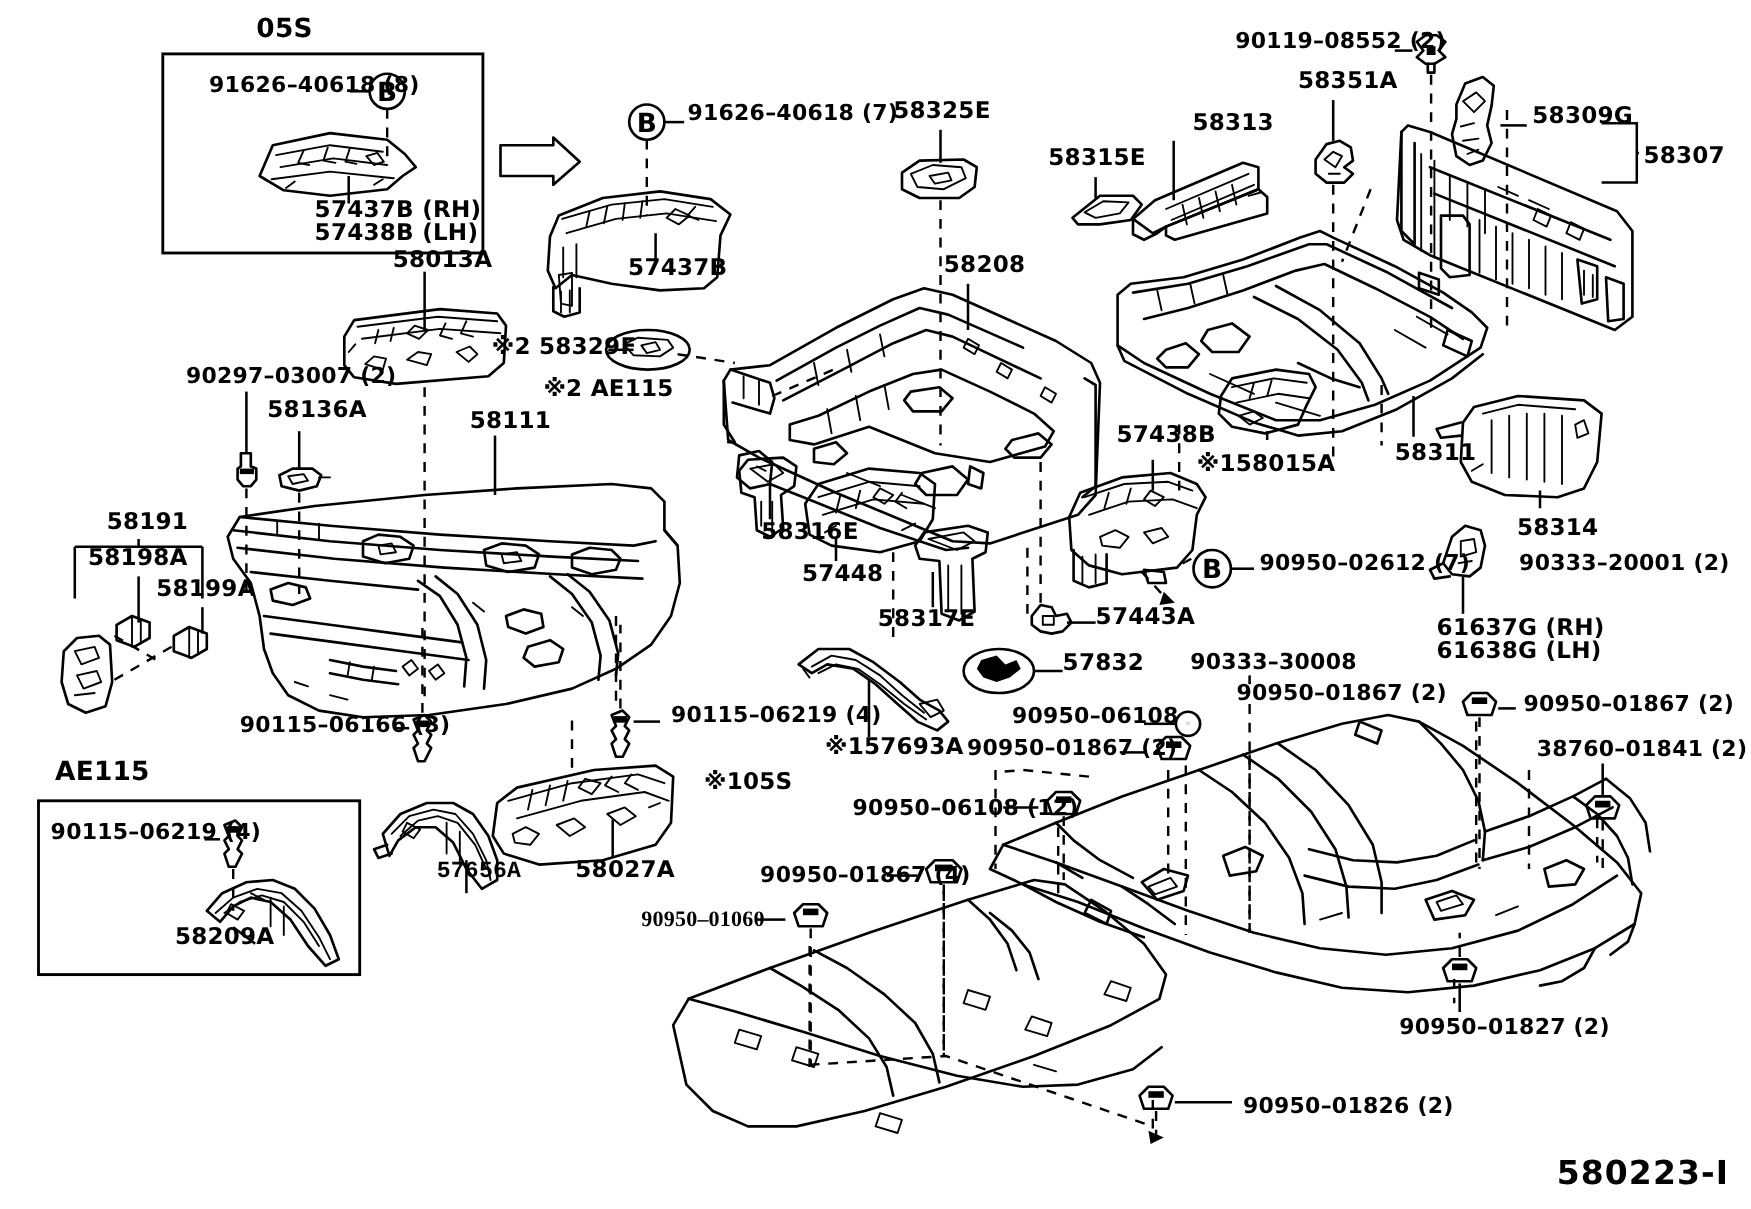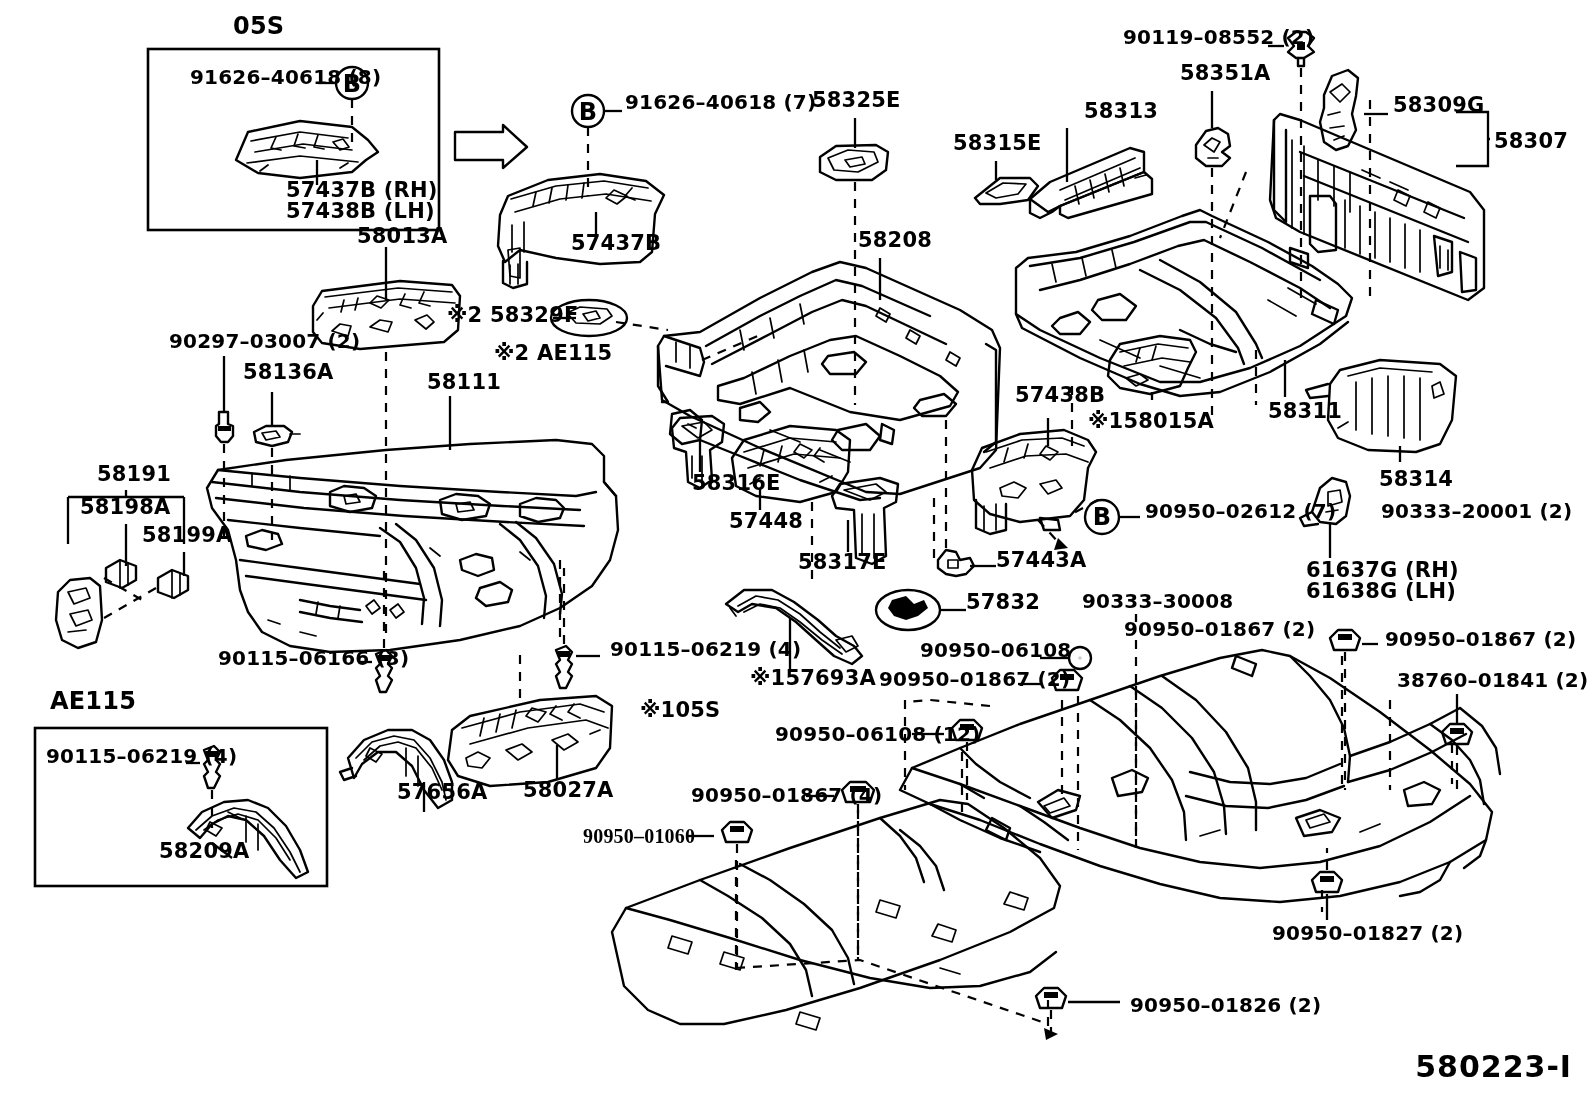--- a/index.html
+++ b/index.html
@@ -613,21 +613,21 @@
   <div class="lbl s21" style="left:1306px;top:559px;">61637G (RH)</div>
   <div class="lbl s21" style="left:1306px;top:580px;">61638G (LH)</div>
   <div class="lbl s20" style="left:218px;top:647px;">90115–06166 (3)</div>
   <div class="lbl s20" style="left:610px;top:638px;">90115–06219 (4)</div>
   <div class="lbl s21" style="left:750px;top:667px;">※157693A</div>
   <div class="lbl s21" style="left:640px;top:699px;">※105S</div>
   <div class="lbl s21" style="left:523px;top:779px;">58027A</div>
   <div class="lbl s22" style="left:50px;top:688px;">AE115</div>
   <div class="lbl s20" style="left:46px;top:745px;">90115–06219 (4)</div>
   <div class="lbl s21" style="left:159px;top:840px;">58209A</div>
-  <div class="lbl s21" style="left:397px;top:781px;">57656A</div>
+  <div class="lbl s21" style="left:397px;top:781px;font-family:Liberation Mono, monospace;">57656A</div>
   <div class="lbl s20" style="left:920px;top:639px;">90950–06108</div>
   <div class="lbl s20" style="left:879px;top:668px;">90950–01867 (2)</div>
   <div class="lbl s20" style="left:775px;top:723px;">90950–06108 (12)</div>
   <div class="lbl s20" style="left:691px;top:784px;">90950–01867 (4)</div>
   <div class="lbl s20" style="left:583px;top:825px;font-family:Liberation Serif, serif;">90950–01060</div>
   <div class="lbl s20" style="left:1082px;top:590px;">90333–30008</div>
   <div class="lbl s20" style="left:1124px;top:618px;">90950–01867 (2)</div>
   <div class="lbl s20" style="left:1385px;top:628px;">90950–01867 (2)</div>
   <div class="lbl s20" style="left:1397px;top:669px;">38760–01841 (2)</div>
   <div class="lbl s20" style="left:1272px;top:922px;">90950–01827 (2)</div>

